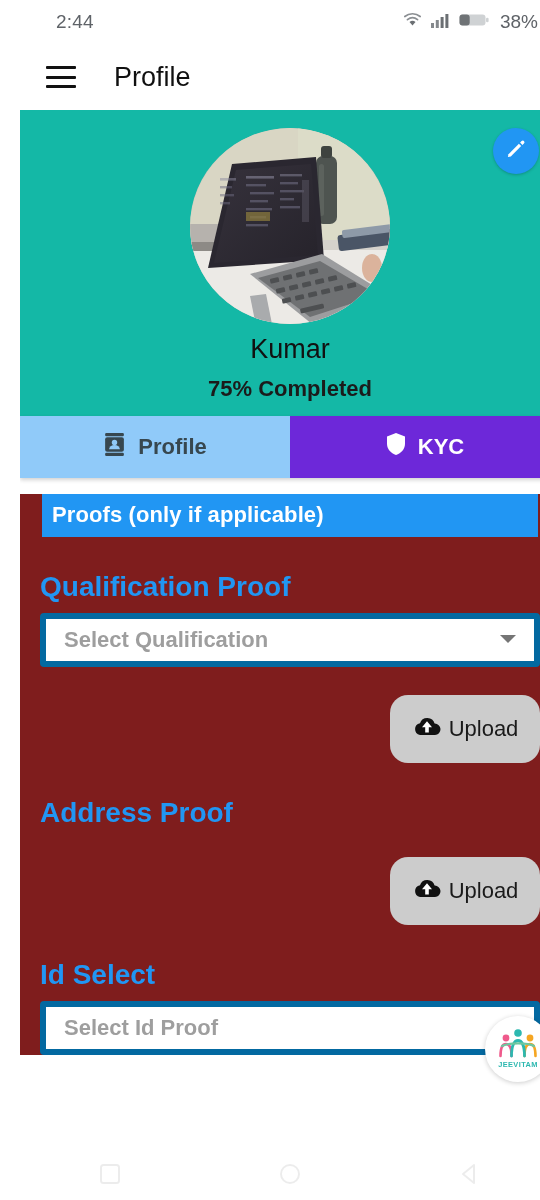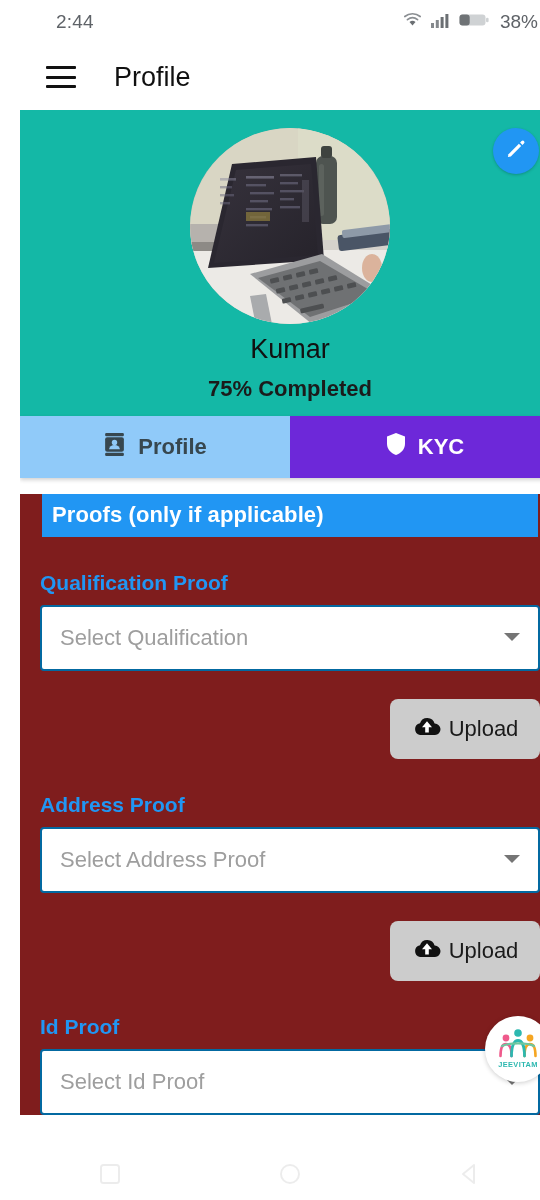--- a/index.html
+++ b/index.html
@@ -166,57 +166,58 @@
     color: #ffffff;
     font-size: 22px;
     font-weight: bold;
     padding: 8px 10px 9px 10px;
     letter-spacing: .1px;
   }
 
   .field-block { padding: 0 20px; }
   .field-label {
     color: #2196f3;
-    font-size: 21px;
+    font-size: 28px;
     font-weight: bold;
     margin-top: 34px;
     margin-bottom: 10px;
   }
   .select-box {
     position: relative;
-    height: 66px;
-    border: 2px solid #0369a1;
+    height: 54px;
+    border: 6px solid #0369a1;
     border-radius: 4px;
     background: #fff;
     display: flex;
     align-items: center;
     padding: 0 18px;
     cursor: pointer;
+    font-weight: bold;
   }
   .select-placeholder {
     font-size: 22px;
     color: #9e9e9e;
   }
   .select-caret {
     position: absolute;
     right: 17px;
     top: 50%;
     transform: translateY(-50%);
   }
 
   .upload-row {
     display: flex;
     justify-content: flex-end;
     padding: 0 20px;
     margin-top: 28px;
   }
   .upload-btn {
     background: #cccccc;
-    border-radius: 8px;
-    height: 60px;
+    border-radius: 18px;
+    height: 68px;
     min-width: 150px;
     display: flex;
     align-items: center;
     justify-content: center;
     gap: 7px;
     padding: 0 18px;
     cursor: pointer;
     font-size: 22px;
     color: #1a1a1a;
   }
@@ -439,43 +440,35 @@
             <path d="M8 21 A6 6 0 0 1 8 9.2 A7.6 7.6 0 0 1 22.6 9.6 A5.7 5.7 0 0 1 23 21 Z" fill="#111111"></path>
             <path d="M15 7.2 L20 13.2 L16.8 13.2 L16.8 18.4 L13.2 18.4 L13.2 13.2 L10 13.2 Z" fill="#ffffff"></path>
           </svg>
         </span>
         <span>Upload</span>
       </div>
     </div>
 
     <div class="field-block">
       <div class="field-label">Address Proof</div>
-      <div class="select-box">
-        <span class="select-placeholder">Select Address Proof</span>
-        <span class="select-caret">
-          <svg width="18" height="12" viewBox="0 0 18 12">
-              <path d="M1 2 L9 10 L17 2 Z" fill="#757575"></path>
-            </svg>
-        </span>
-      </div>
     </div>
     <div class="upload-row">
       <div class="upload-btn">
         <span>
           <svg width="30" height="24" viewBox="0 0 30 24">
             <path d="M8 21 A6 6 0 0 1 8 9.2 A7.6 7.6 0 0 1 22.6 9.6 A5.7 5.7 0 0 1 23 21 Z" fill="#111111"></path>
             <path d="M15 7.2 L20 13.2 L16.8 13.2 L16.8 18.4 L13.2 18.4 L13.2 13.2 L10 13.2 Z" fill="#ffffff"></path>
           </svg>
         </span>
         <span>Upload</span>
       </div>
     </div>
 
     <div class="field-block">
-      <div class="field-label">Id Proof</div>
+      <div class="field-label">Id Select</div>
       <div class="select-box">
         <span class="select-placeholder">Select Id Proof</span>
         <span class="select-caret">
           <svg width="18" height="12" viewBox="0 0 18 12">
               <path d="M1 2 L9 10 L17 2 Z" fill="#757575"></path>
             </svg>
         </span>
       </div>
     </div>
 

